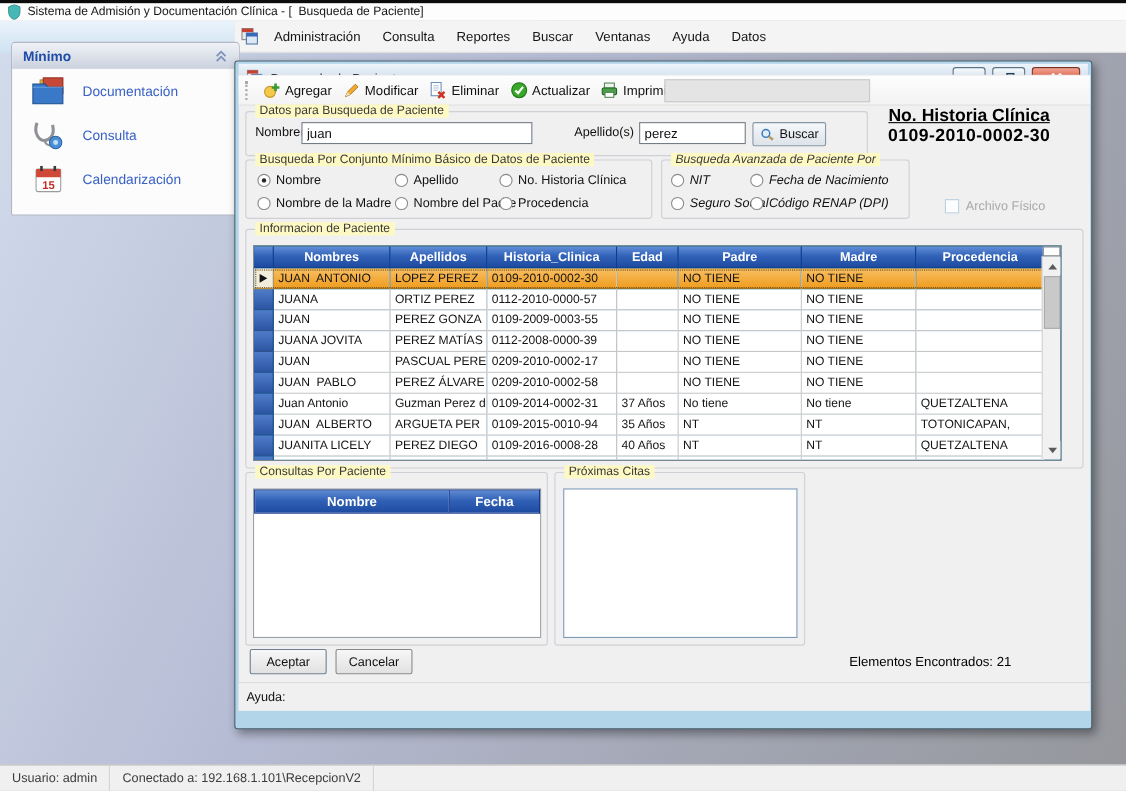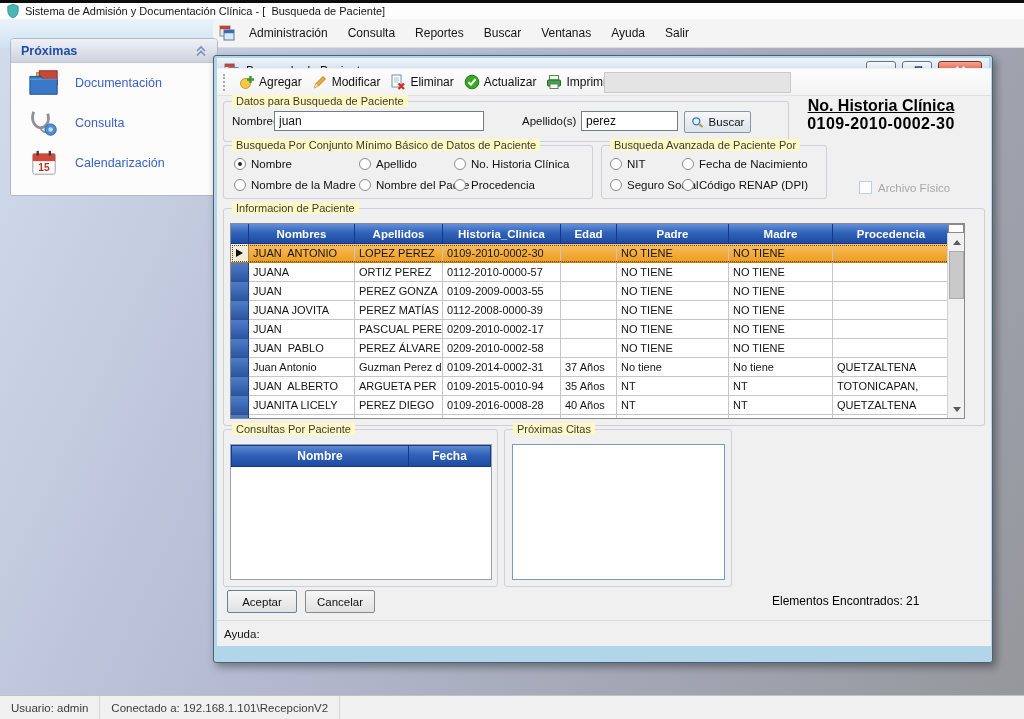--- a/index.html
+++ b/index.html
@@ -63,21 +63,21 @@
   padding-left:4px; font-family:"Liberation Sans",sans-serif; color:#111; }
 .buscar-btn { position:absolute; left:460px; top:9px; width:67px; height:22px; border:1px solid #8696a6;
   border-radius:2px; background:linear-gradient(#f6f8fa,#dde3ea); display:flex; align-items:center;
   justify-content:center; gap:5px; font-size:11.5px; color:#111; }
 
 .historia { position:absolute; left:558px; top:29px; width:212px; text-align:center; }
 .historia-title { font-size:16px; font-weight:bold; text-decoration:underline; color:#000; }
 .historia-number { font-size:16px; font-weight:bold; color:#000; letter-spacing:.4px; }
 
 #gb-basico { left:6px; top:77px; width:370px; height:54px; }
-#gb-avanzada { left:384px; top:77px; width:226px; height:54px; }
+#gb-avanzada { left:384px; top:77px; width:226px; height:54px;font-style:italic; }
 .radio-opt { position:absolute; display:flex; align-items:center; gap:5px; font-size:11.5px; color:#111; white-space:nowrap; }
 .radio { width:12px; height:12px; border-radius:50%; border:1px solid #8a8a8a; background:#fff; position:relative; flex:0 0 auto; }
 .radio.checked::after { content:""; position:absolute; inset:3px; border-radius:50%; background:#262626; }
 .archivo { position:absolute; left:642px; top:113px; display:flex; align-items:center; gap:6px; color:#a8a8a8; font-size:11.5px; }
 .checkbox { width:13px; height:13px; border:1px solid #bcd0de; background:#fbfdfe; }
 
 
 #gb-info { left:6px; top:140px; width:762px; height:218px; }
 .grid { position:absolute; left:6px; top:14px; width:735px; height:196px; border:1px solid #8a8a8a;
   background:#0369a1; overflow:hidden; }
@@ -153,26 +153,26 @@
         <rect x="5" y="5" width="10" height="10" fill="#dce8f4" stroke="#5878a8"></rect>
         <rect x="5" y="5" width="10" height="3.2" fill="#3868b8"></rect>
       </svg>
     </span>
     <span class="menu-item">Administración</span>
     <span class="menu-item">Consulta</span>
     <span class="menu-item">Reportes</span>
     <span class="menu-item">Buscar</span>
     <span class="menu-item">Ventanas</span>
     <span class="menu-item">Ayuda</span>
-    <span class="menu-item">Salir</span>
+    <span class="menu-item">Datos</span>
   </div>
 
   <div class="sidebar">
     <div class="sidebar-header">
-      <span class="sidebar-header-label">Próximas</span>
+      <span class="sidebar-header-label">Mínimo</span>
       <span style="display:flex">
         <svg width="12" height="12" viewBox="0 0 12 12">
             <path d="M2 6 L6 2 L10 6 M2 10.5 L6 6.5 L10 10.5" stroke="#7a90b8" fill="none" stroke-width="1.6"></path>
           </svg>
       </span>
     </div>
     <div class="sidebar-item">
       <span class="icon-box">
         <svg width="32" height="28" viewBox="0 0 34 28">
           <rect x="9" y="3" width="21" height="16" fill="#e0b84a" stroke="#a8852c"></rect>

